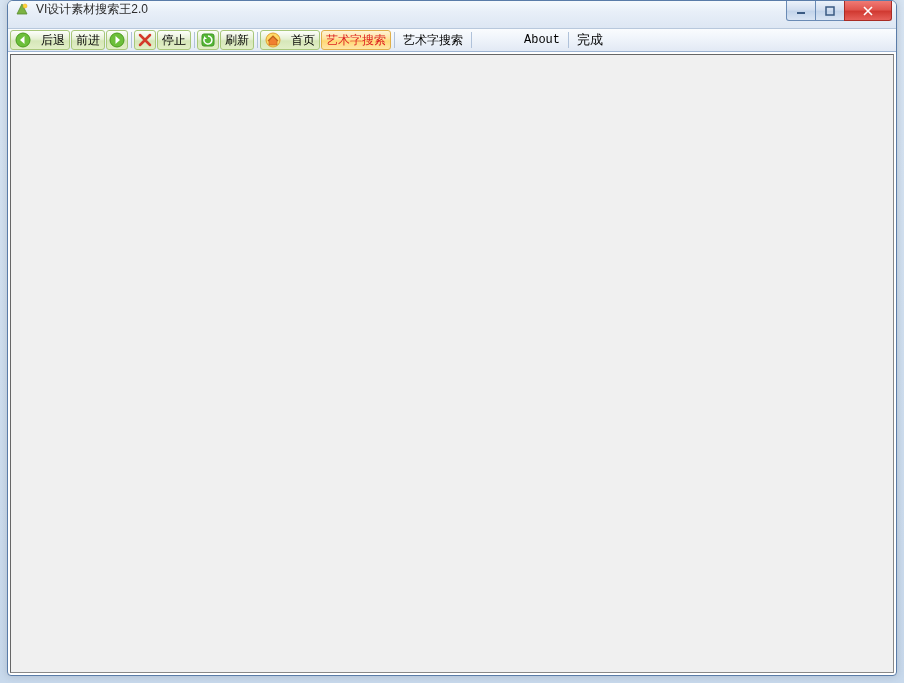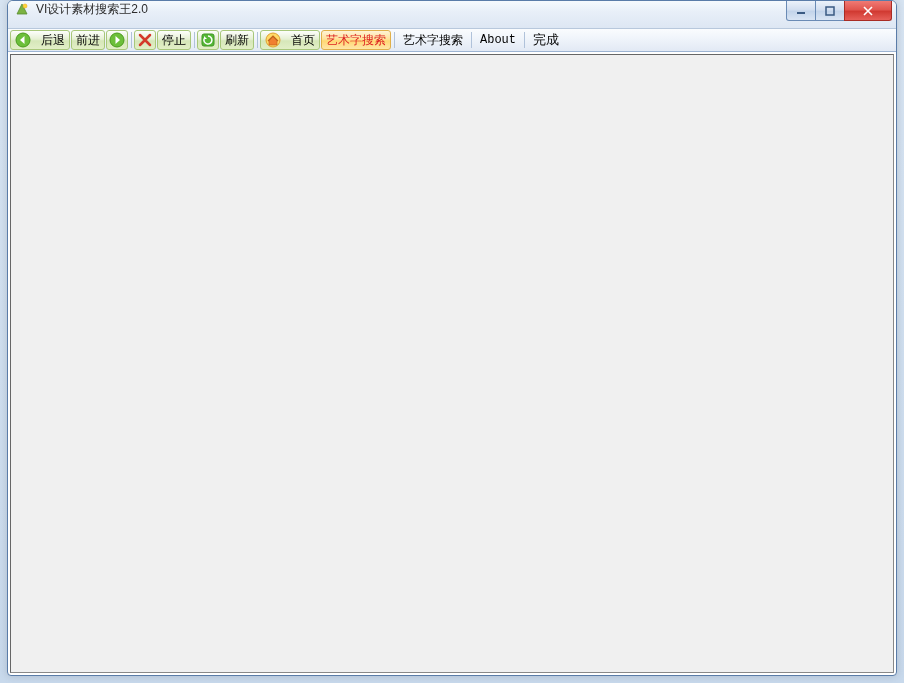--- a/index.html
+++ b/index.html
@@ -119,20 +119,21 @@
     cursor: pointer;
   }
   .tb-about {
     display: flex;
     align-items: center;
     padding: 8px 6px;
     font-family: "Courier New", monospace;
     font-size: 12px;
     color: #000;
     cursor: pointer;
+    margin-left: 44px;
   }
   .status-text {
     display: flex;
     align-items: center;
     padding: 0 6px;
     font-size: 13px;
     color: #000;
   }
   .content {
     flex: 1;

